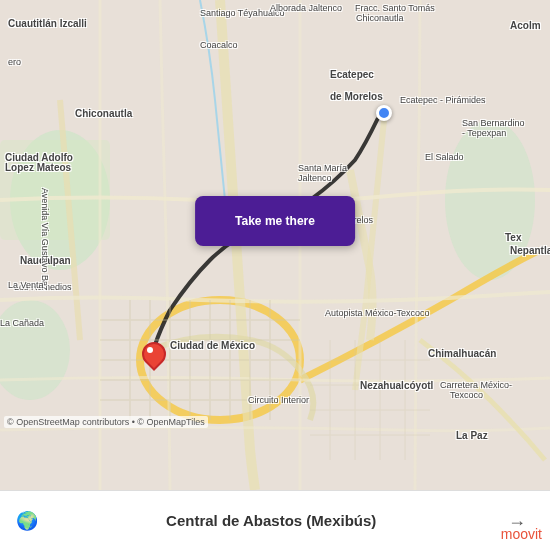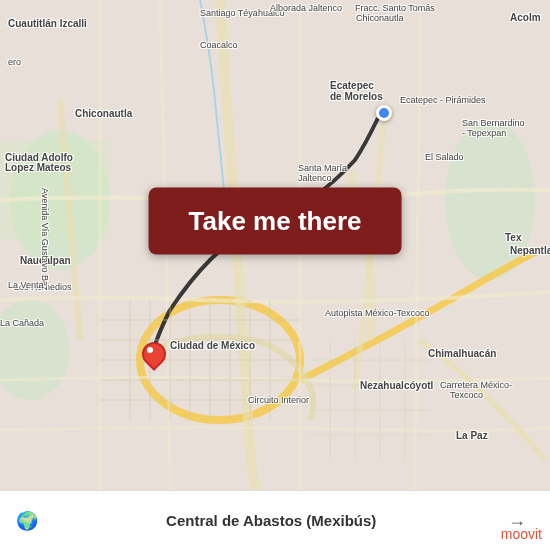--- a/index.html
+++ b/index.html
@@ -26,26 +26,26 @@
       width: 100%;
       height: 100%;
     }
 
     
     #take-me-there-btn {
       position: absolute;
       left: 50%;
       top: 45%;
       transform: translate(-50%, -50%);
-      background: #7f1d1d;
+      background: #4c1d95;
       color: white;
       border: none;
       border-radius: 8px;
       padding: 18px 40px;
-      font-size: 26px;
+      font-size: 12px;
       font-weight: bold;
       cursor: pointer;
       white-space: nowrap;
       z-index: 10;
       box-shadow: 0 2px 8px rgba(0,0,0,0.3);
     }
 
     
     .marker-blue {
       position: absolute;
@@ -240,24 +240,24 @@
       <line x1="310" y1="410" x2="430" y2="410"></line>
       <line x1="310" y1="435" x2="430" y2="435"></line>
     </g>
   </svg>
 
   <div class="map-label map-label-bold" style="left:8px; top:18px">Cuautitlán Izcalli</div>
   <div class="map-label" style="left:200px; top:8px">Santiago Téyahualco</div>
   <div class="map-label" style="left:270px; top:3px">Alborada Jaltenco</div>
   <div class="map-label" style="left:355px; top:3px">Fracc. Santo Tomás</div>
   <div class="map-label" style="left:356px; top:13px">Chiconautla</div>
-  <div class="map-label map-label-bold" style="left:510px; top:12px">Acolm</div>
+  <div class="map-label map-label-bold" style="left:510px; top:20px">Acolm</div>
   <div class="map-label" style="left:200px; top:40px">Coacalco</div>
   <div class="map-label map-label-bold" style="left:75px; top:108px">Chiconautla</div>
-  <div class="map-label map-label-bold" style="left:330px; top:80px">Ecatepec</div>
+  <div class="map-label map-label-bold" style="left:330px; top:69px">Ecatepec</div>
   <div class="map-label map-label-bold" style="left:330px; top:91px">de Morelos</div>
   <div class="map-label" style="left:400px; top:95px">Ecatepec - Pirámides</div>
   <div class="map-label" style="left:462px; top:118px">San Bernardino</div>
   <div class="map-label" style="left:462px; top:128px">- Tepexpan</div>
   <div class="map-label map-label-bold" style="left:5px; top:152px">Ciudad Adolfo</div>
   <div class="map-label map-label-bold" style="left:5px; top:162px">Lopez Mateos</div>
   <div class="map-label" style="left:425px; top:152px">El Salado</div>
   <div class="map-label" style="left:298px; top:163px">Santa María</div>
   <div class="map-label" style="left:298px; top:173px">Jaltenco</div>
   <div class="map-label" style="left:325px; top:215px">Vía Morelos</div>
@@ -277,20 +277,23 @@
   <div class="map-label map-label-bold" style="left:510px; top:245px">Nepantla</div>
   <div class="map-label" style="left:8px; top:57px">ero</div>
   <div class="map-label" style="left:8px; top:280px">La Venta</div>
 
   <div class="marker-blue" style="left: 376px; top: 105px;"></div>
 
   <div class="marker-red" style="left: 142px; top: 342px;"></div>
 
   <button id="take-me-there-btn">Take me there</button>
 
+  <div id="attribution">
+    <span>© OpenStreetMap contributors • © OpenMapTiles</span>
+  </div>
 </div>
 
 <div id="bottom-bar">
   <div style="font-size:18px; margin-right:4px;">🌍</div>
   <span id="route-from">Central de Abastos (Mexibús)</span>
   <span id="route-arrow">→</span>
   <div id="moovit-logo">
     <span style="color:#e8523a; font-weight:normal; font-size:14px;">moovit</span>
   </div>
 </div>

